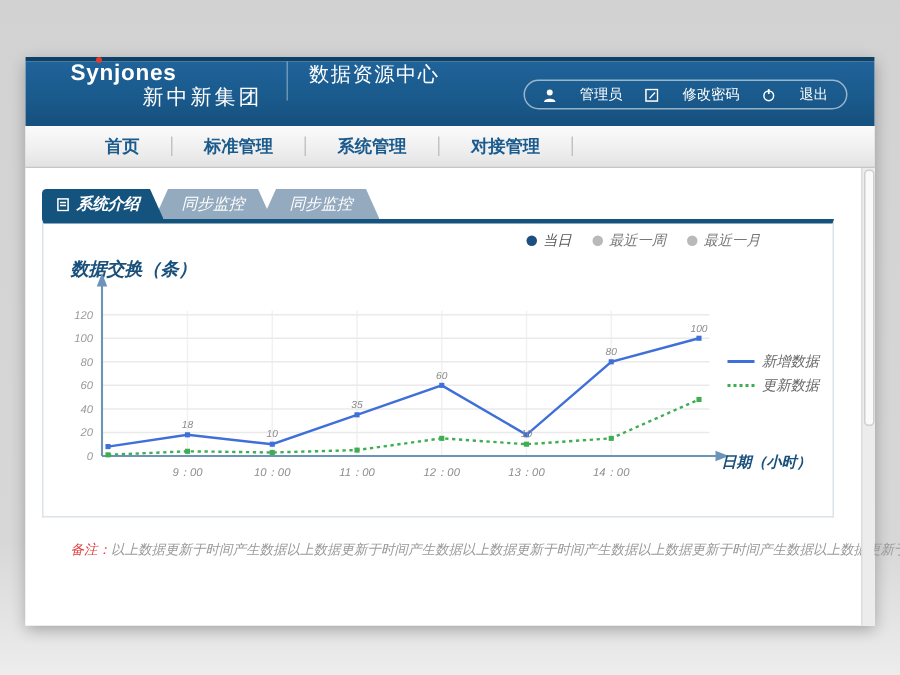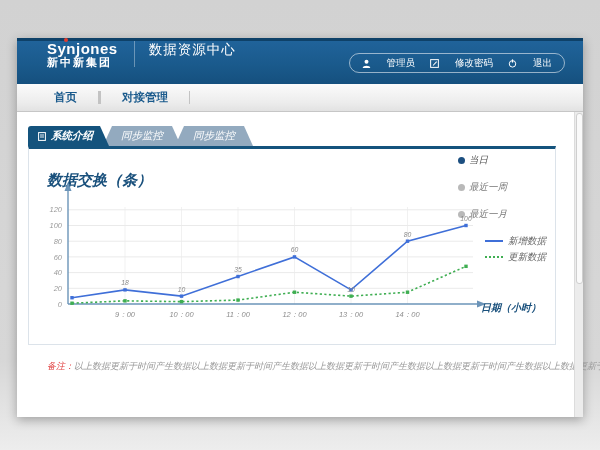--- a/index.html
+++ b/index.html
@@ -19,41 +19,41 @@
 
   
   .header {
     position:absolute; left:0; top:0; width:100%; height:46px;
     background:linear-gradient(180deg,#20639a 0%,#1a5a8c 55%,#15507e 100%);
     border-top:3px solid #0e4168;
     display:flex; align-items:flex-start;
   }
   .logo { margin-left:30px; position:relative; color:#fff; line-height:1.05; }
   .logo .l1 { font-size:15px; font-weight:bold; letter-spacing:.5px; }
-  .logo .l2 { font-size:11px; font-weight:bold; letter-spacing:2px; }
+  .logo .l2 { font-size:14px; font-weight:normal; letter-spacing:2px;margin-left:48px; }
   .logo .spark {
     position:absolute; left:17px; top:-3px; width:4px; height:4px;
     background:#e23b2e; border-radius:50%;
   }
   .hdr-divider { width:1px; height:26px; background:rgba(255,255,255,.35); margin:0 14px 0 16px; }
   .app-title { color:#fff; font-size:13.5px; letter-spacing:1px; }
   .user-pill {
     position:absolute; right:18px; top:12px; height:20px;
     border:1px solid rgba(255,255,255,.55); border-radius:11px;
     display:flex; align-items:center; gap:15px; padding:0 12px;
   }
   .user-item { display:flex; align-items:center; gap:16px; color:#fff; font-size:9.5px; cursor:pointer; }
   .user-item svg { display:block; }
 
   
   .nav {
     position:absolute; left:0; top:46px; width:100%; height:28px;
     background:linear-gradient(180deg,#fbfbfb 0%,#ececec 70%,#e2e2e2 100%);
     border-bottom:1px solid #c6c6c6;
-    display:flex; align-items:center; padding-left:16px;text-align:center;
+    display:flex; align-items:center; padding-left:32px;text-align:center;
   }
   .nav-item {
     color:#1a5a8c; font-size:11.5px; font-weight:bold;
     padding:0 21px; cursor:pointer; white-space:nowrap;
   }
   .nav-sep { width:1px; height:13px; background:#c3c3c3; }
 
   
   .content { position:absolute; left:0; top:74px; width:100%; height:305px; background:#fff;font-style:italic; }
 
@@ -84,27 +84,27 @@
   }
   .tab.inactive + .tab.inactive { z-index:1; }
   .tab .doc-icon { display:block; }
 
   
   .panel {
     position:absolute; left:11px; top:34px; width:528px; height:199px;
     border:1px solid #dce3ea; border-top:3px solid #14537d;
     background:#fff;
   }
-  .radios { position:absolute; top:5px; right:48px; display:flex; gap:14px;flex-direction:column; }
+  .radios { position:absolute; top:5px; right:48px; display:flex; gap:14px; }
   .radio { display:flex; align-items:center; gap:4px; font-size:9.5px; color:#777; cursor:pointer; }
   .radio .dot { width:7px; height:7px; border-radius:50%; background:#b9b9b9; }
   .radio.selected .dot { background:#1c4f80; }
   .radio.selected { color:#555; }
 
-  .y-title { position:absolute; left:18px; top:22px; font-size:15px; font-weight:bold; color:#19507c; }
+  .y-title { position:absolute; left:18px; top:22px; font-size:12px; font-weight:bold; color:#19507c; }
   .x-title { position:absolute; left:452px; top:152px; font-size:10px; font-weight:bold; color:#19507c; }
 
   .chart-svg { position:absolute; left:0; top:30px; }
 
   .legend { position:absolute; right:6px; top:84px; width:64px; }
   .legend-row { display:flex; align-items:center; gap:5px; height:16px; cursor:pointer; }
   .legend-sample { width:18px; height:0; }
   .legend-sample.solid { border-top:2px solid #3f6fd8; }
   .legend-sample.dotted { border-top:2px dotted #3fae52; }
   .legend-label { font-size:9.5px; color:#666; }
@@ -149,21 +149,23 @@
               <line x1="5" y1="0.4" x2="5" y2="4" stroke="#fff" stroke-width="1.3"></line>
             </svg>
           <span>退出</span>
         </div>
       </div>
     </div>
 
     <div class="nav">
       <div class="nav-item">首页</div>
       <div class="nav-sep"></div>
-      <div class="nav-sep"></div>
+      <div class="nav-item">标准管理</div>
+      <div class="nav-sep"></div>
+      <div class="nav-item">系统管理</div>
       <div class="nav-sep"></div>
       <div class="nav-item">对接管理</div>
       <div class="nav-sep"></div>
     </div>
 
     <div class="content">
 
       <div class="tabs">
         <div class="tab active">
           <svg class="doc-icon" width="8" height="9" viewBox="0 0 8 9">

